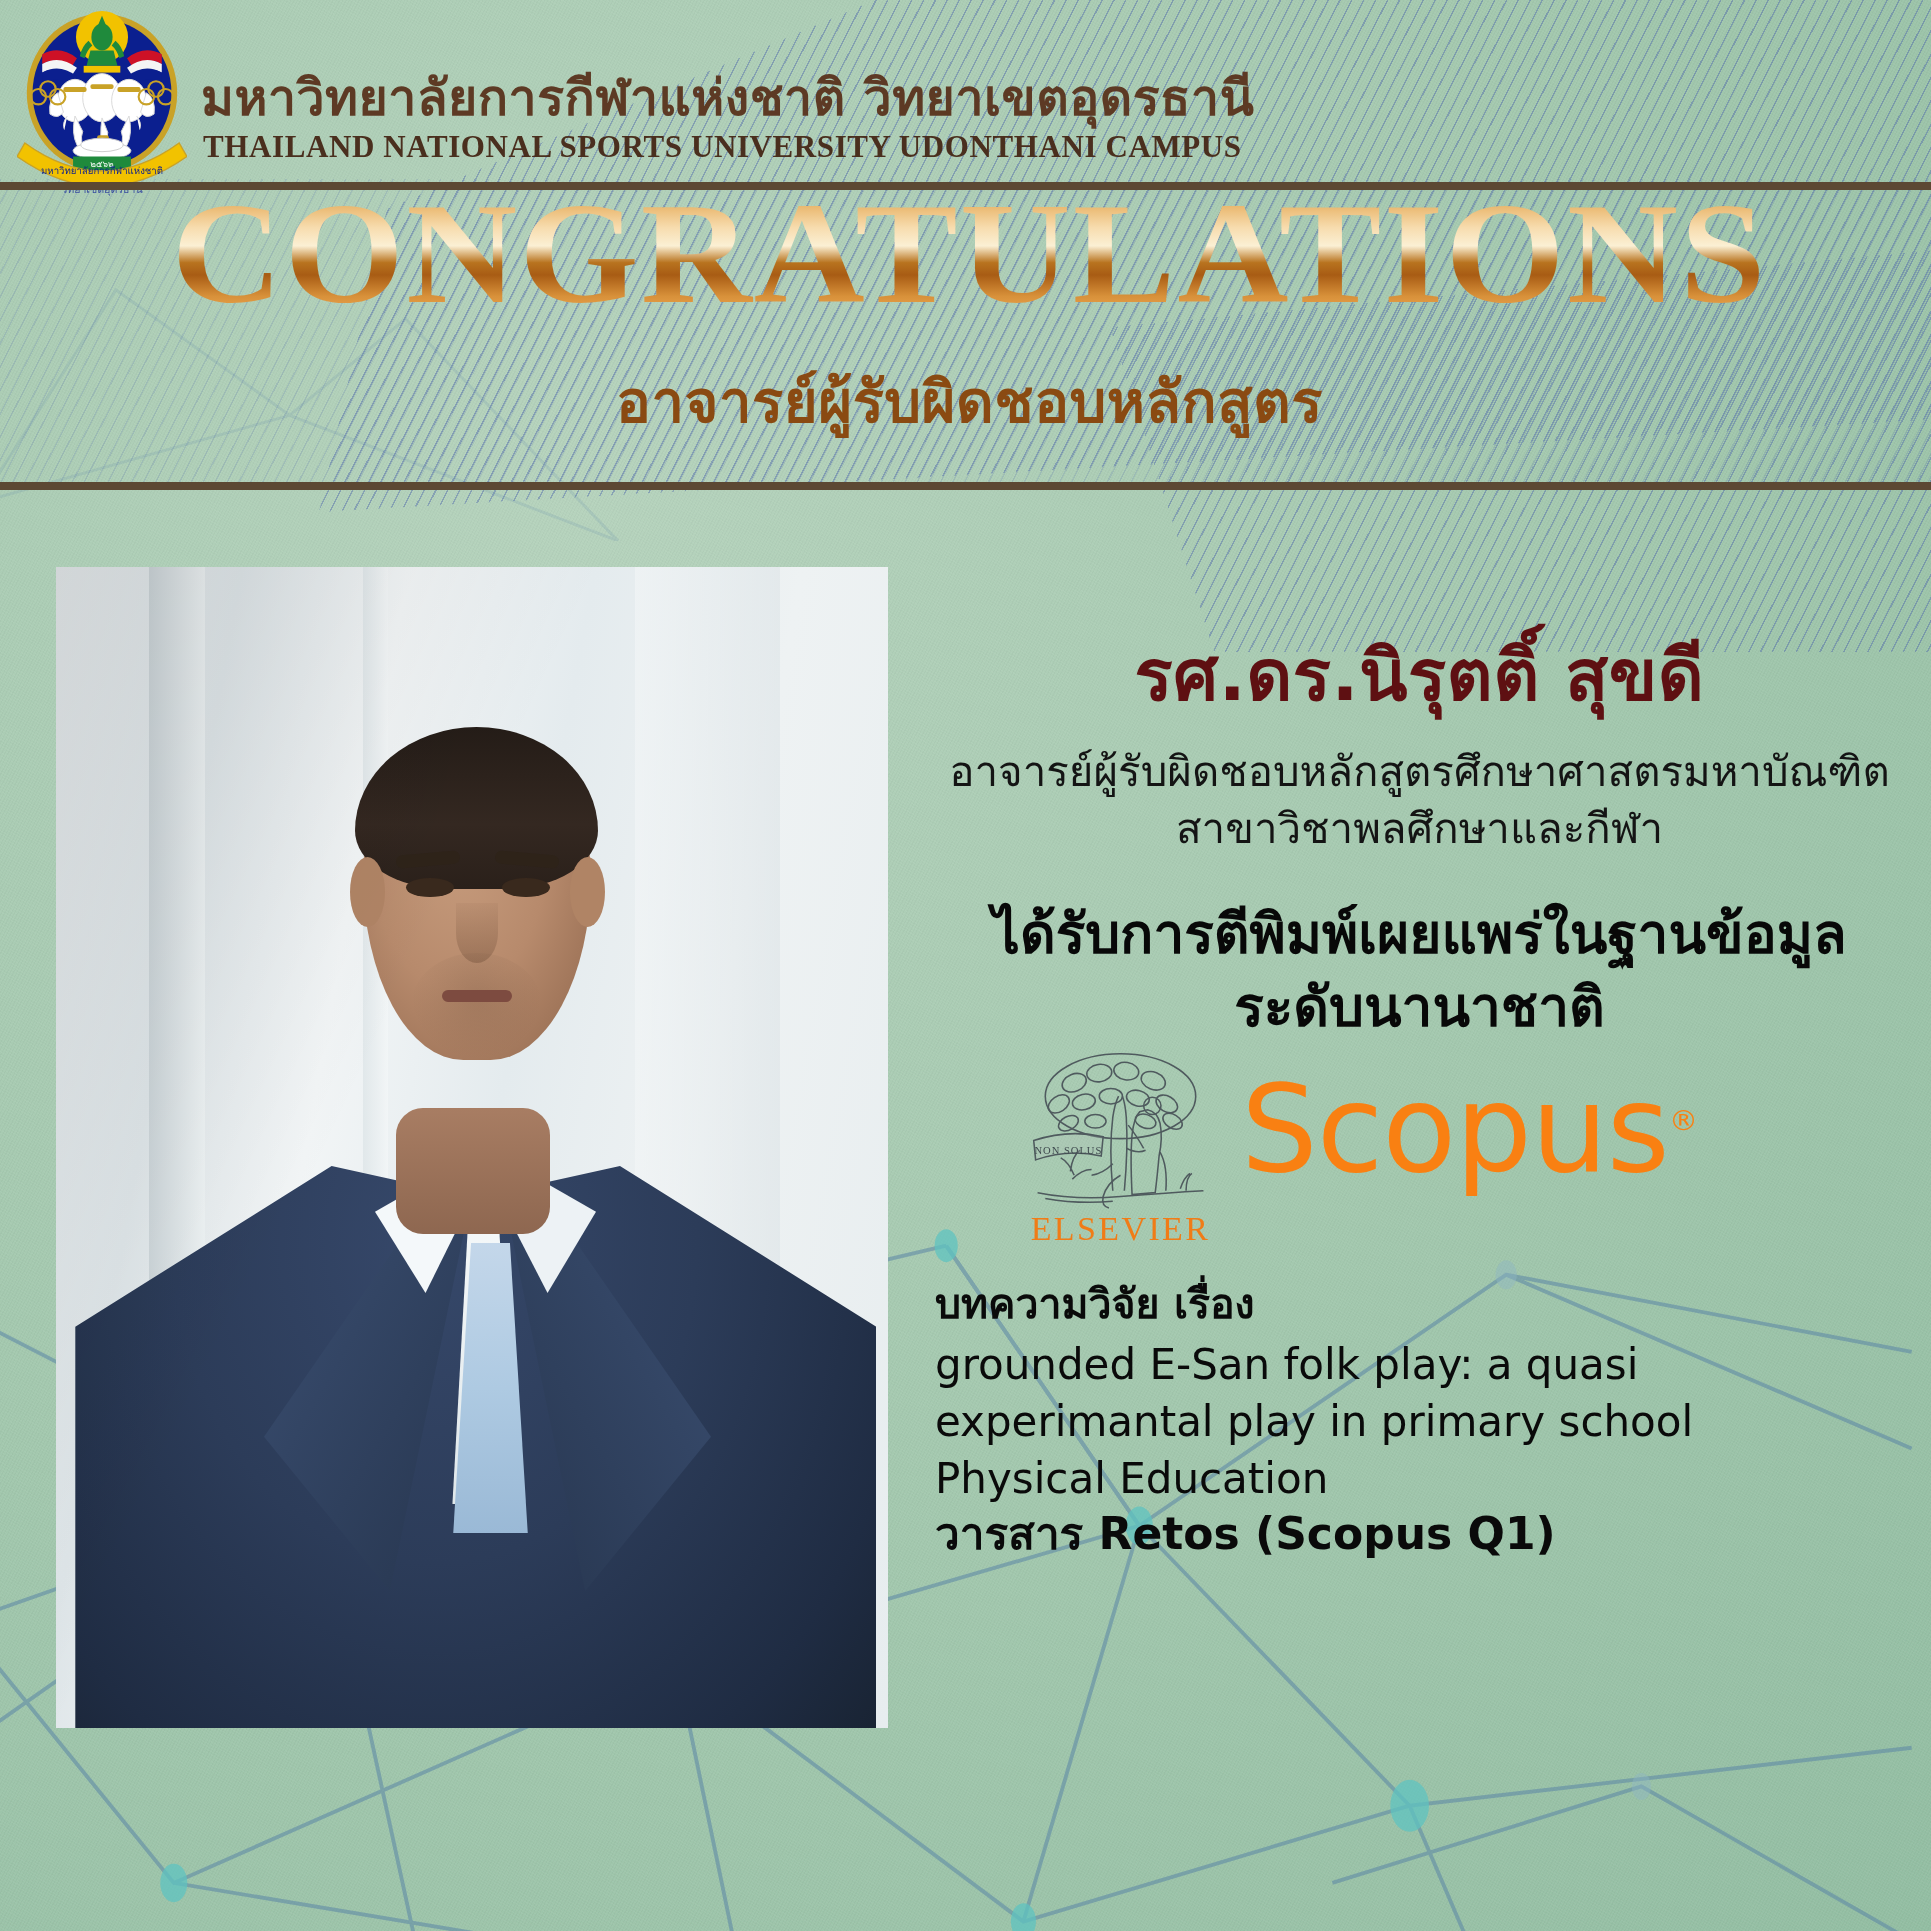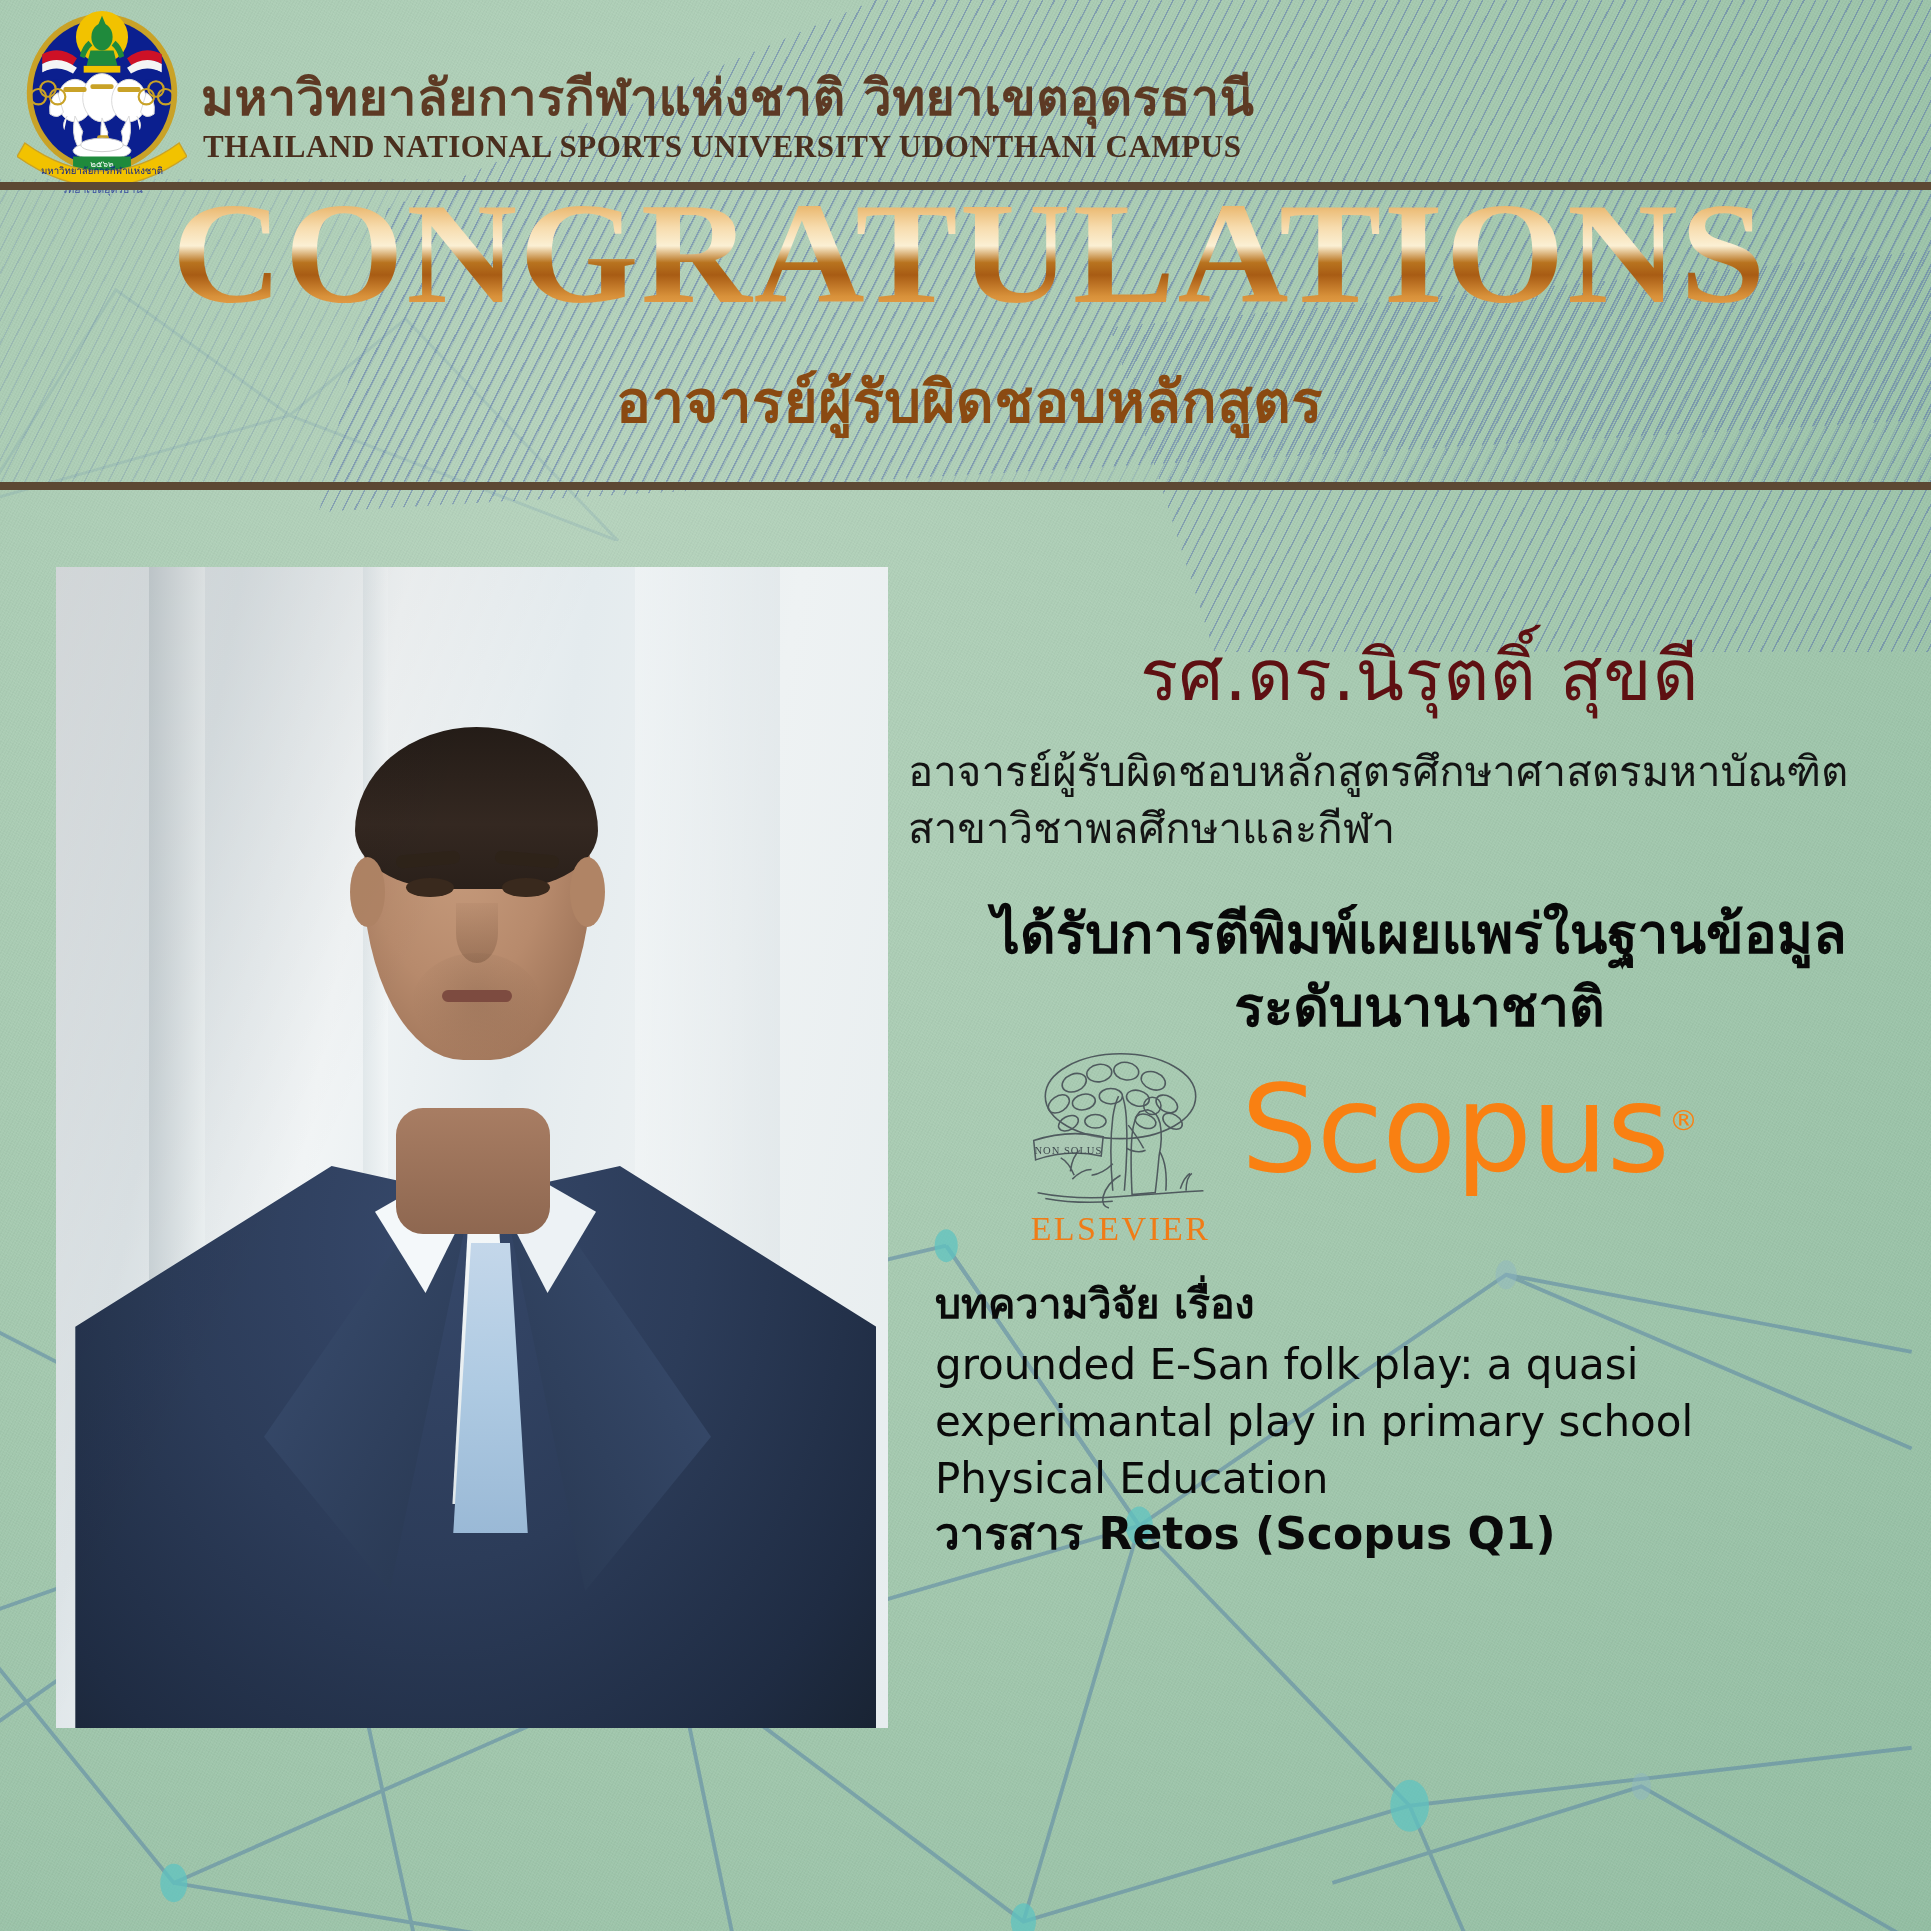--- a/index.html
+++ b/index.html
@@ -190,24 +190,24 @@
   .ph-chin { position:absolute; left:355px; top:386px; width:131px; height:106px;
     background:radial-gradient(ellipse at 50% 40%, rgba(90,65,48,.20), rgba(90,65,48,0) 70%);
     border-radius:50%; }
   .ph-shadow { position:absolute; left:0; top:0; width:100%; height:100%;
     background:linear-gradient(115deg, rgba(0,0,0,.10) 0%, rgba(0,0,0,0) 40%);}
 
   
   .col { position:absolute; left:908px; top:0; width:1023px; z-index:8; }
   .name {
     position:absolute; left:0; top:618px; width:1023px; text-align:center;
-    font-size:71px; font-weight:400; color:#5e1012; letter-spacing:0.5px;
+    font-size:71px; font-weight:700; color:#5e1012; letter-spacing:0.5px;
   }
   .role {
-    position:absolute; left:0; top:743px; width:1023px; text-align:left;
+    position:absolute; left:0; top:743px; width:1023px; text-align:center;
     font-size:42px; font-weight:400; color:#141414; line-height:1.36;
   }
   .pub {
     position:absolute; left:0; top:898px; width:1023px; text-align:center;
     font-size:55px; font-weight:700; color:#080808; line-height:1.32;
   }
 
   
   .dbrow {
     position:absolute; left:0; top:1038px; width:1023px; height:217px;

